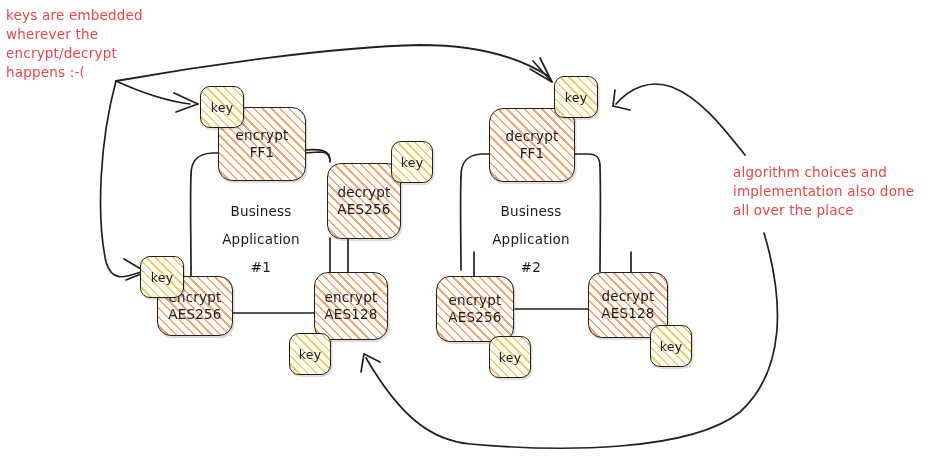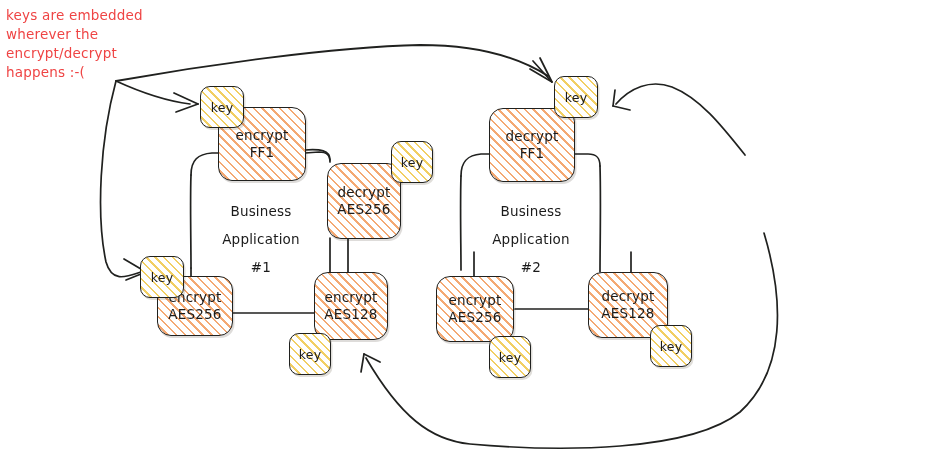--- a/index.html
+++ b/index.html
@@ -165,20 +165,23 @@
       </g>
 
     </g>
   </svg>
 
   <div class="annotation" id="annotation-left">keys are embedded
 wherever the
 encrypt/decrypt
 happens :-(</div>
 
+  <div class="annotation" id="annotation-right">algorithm choices and
+implementation also done
+all over the place</div>
 
   <div class="app-label" style="left:211px; top:197px; width:100px;">Business
 Application
 #1</div>
 
   <div class="app-label" style="left:481px; top:197px; width:100px;">Business
 Application
 #2</div>
 
   <div class="node op" style="left:218px; top:107px; width:88px; height:74px;">

